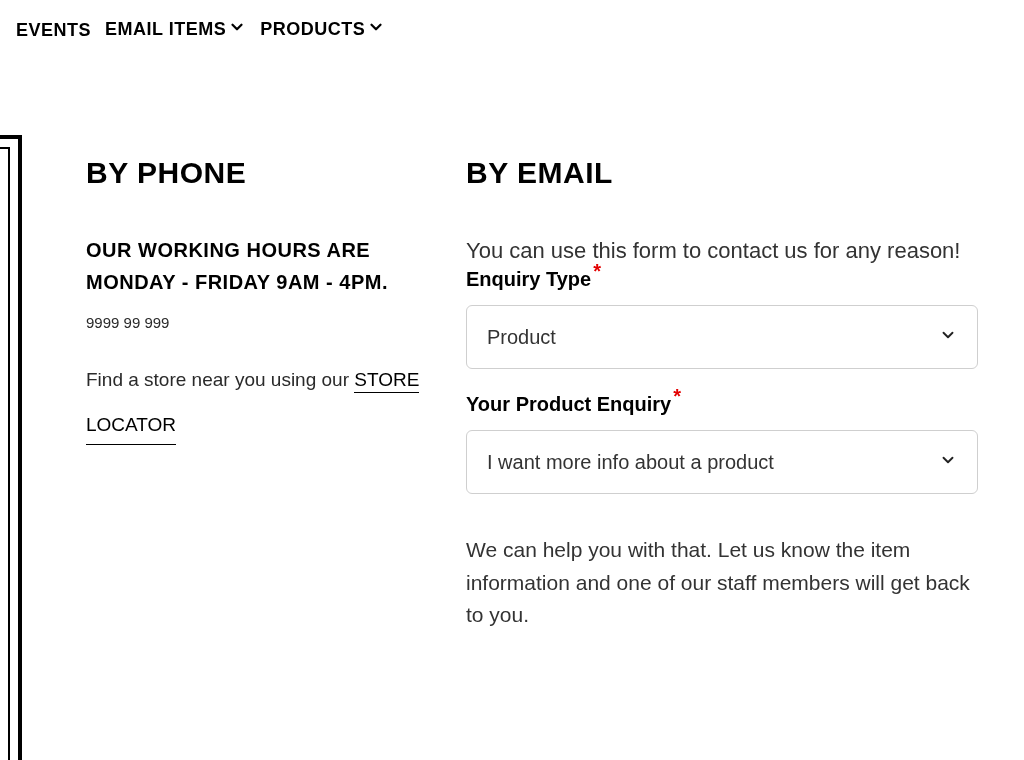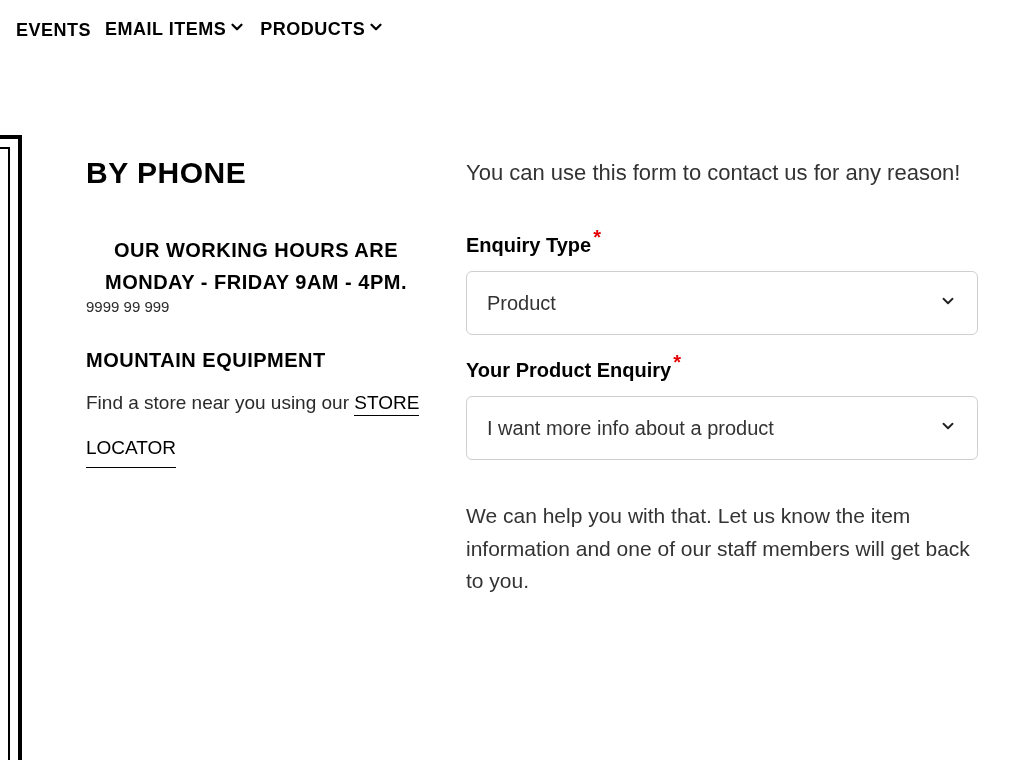--- a/index.html
+++ b/index.html
@@ -60,21 +60,21 @@
       font-weight: 800;
       font-size: 30px;
       letter-spacing: 0.5px;
       margin-bottom: 44px;
     }
     .hours {
       font-weight: 800;
       font-size: 20px;
       line-height: 1.6;
       letter-spacing: 0.5px;
-      text-align: center;
+      margin-bottom: 16px;
     }
     .phone-num {
       font-size: 15px;
       color: #2a2a2a;
       margin-bottom: 34px;
       font-weight: 400;
     }
     .subhead {
       font-weight: 800;
       font-size: 20px;
@@ -97,21 +97,20 @@
     .storep .locator-wrap {
       display:inline-block;
       border-bottom: 1.5px solid #000;
       padding-bottom: 4px;
       margin-top:16px;
     }
     .intro {
       font-size: 22px;
       line-height: 1.55;
       color: #333;
-      margin-bottom: 44px;
       font-weight: 400;
     }
     .field { margin-bottom: 24px; }
     .field-label {
       font-weight: 700;
       font-size: 20px;
       margin-bottom: 14px;
       position: relative;
       display: inline-block;
     }
@@ -172,28 +171,28 @@
 
 <div class="sideframe">
   <div class="sideframe-inner"></div>
 </div>
 
 <div class="content">
   <div class="col-left">
     <h2 class="section-title">BY PHONE</h2>
     <div class="hours">OUR WORKING HOURS ARE MONDAY - FRIDAY 9AM - 4PM.</div>
     <div class="phone-num">9999 99 999</div>
-    <div class="subhead">MOUNTAIN EQUIPMENT</div>
     <p class="storep">
       <span>Find a store near you using our </span><a href="#">STORE</a><br>
       <span class="locator-wrap"><a href="#" style="border:none;">LOCATOR</a></span>
     </p>
   </div>
 
   <div class="col-right">
+    <h2 class="section-title">BY EMAIL</h2>
     <p class="intro">You can use this form to contact us for any reason!</p>
 
     <div class="field">
       <div class="field-label">
         <span>Enquiry Type</span><span class="req">*</span>
       </div>
       <div class="select">
         <span>Product</span>
         <span class="sel-chev">
           <svg width="18" height="18" viewBox="0 0 24 24" fill="none">

